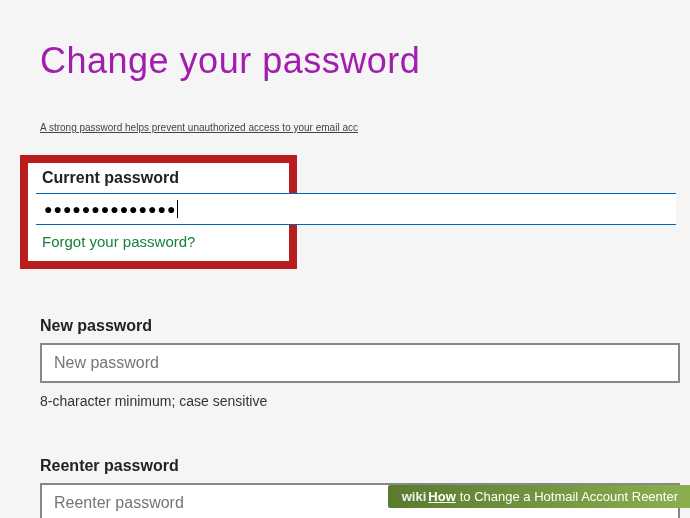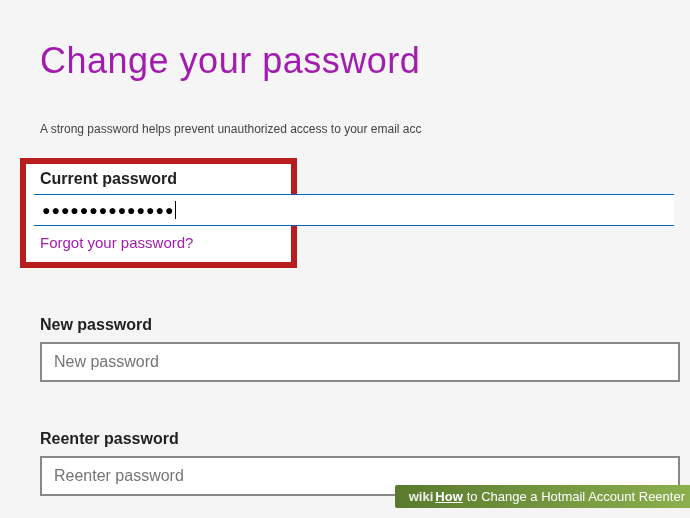--- a/index.html
+++ b/index.html
@@ -13,26 +13,27 @@
       padding: 40px 0 0 40px;
     }
     .page-title {
       font-size: 36px;
       font-weight: 300;
       color: #a21caf;
       margin-bottom: 40px;
       letter-spacing: 0.5px;
     }
     .subtitle {
-      font-size: 12px;
+      font-size: 10px;
       color: #444;
       margin-bottom: 22px;
+      text-decoration: underline;
     }
     .highlight-box {
-      border: 6px solid #b91c1c;
+      border: 8px solid #b91c1c;
       background: #fff;
       width: 277px;
       padding: 6px 14px 10px 14px;
       margin-bottom: 0;
       margin-left: -20px;
     }
     .field-label {
       font-size: 16px;
       font-weight: 600;
       color: #222;
@@ -64,21 +65,21 @@
     }
     .cursor {
       display: inline-block;
       width: 1px;
       height: 18px;
       background: #000;
       margin-left: 1px;
       vertical-align: middle;
     }
     .forgot-link {
-      color: #a21caf;
+      color: #15803d;
       font-size: 15px;
       cursor: pointer;
       display: inline-block;
     }
     .field-group {
       margin-bottom: 18px;
       margin-top: 48px;
     }
     .text-input {
       width: 640px;
@@ -95,21 +96,21 @@
       margin-top: 10px;
       margin-bottom: 18px;
     }
     .wiki-banner {
       position: absolute;
       bottom: 10px;
       right: 0;
       background: linear-gradient(to right, #5a7a2e, #8caf4e);
       color: #fff;
       font-size: 13px;
-      padding: 4px 5px 4px 14px;
+      padding: 4px 12px 4px 14px;
       border-radius: 2px 0 0 2px;
       display: flex;
       align-items: center;
       white-space: nowrap;
     }
     .wiki-logo {
       font-weight: bold;
       margin-right: 2px;
       color: #eee;
     }
@@ -131,20 +132,21 @@
   <div class="current-pwd-input">
     <span class="dots">●●●●●●●●●●●●●●</span>
       <span class="cursor"></span>
   </div>
   <a class="forgot-link">Forgot your password?</a>
 </div>
 
 <div class="field-group">
   <label class="field-label">New password</label>
   <input type="text" class="text-input" placeholder="New password" style="">
+  <p class="hint">8-character minimum; case sensitive</p>
 </div>
 
 <div class="field-group">
   <label class="field-label">Reenter password</label>
   <input type="text" class="text-input" placeholder="Reenter password" style="">
 </div>
 
 <div class="wiki-banner">
   <span class="wiki-logo">wiki</span>
     <span class="wiki-how">How</span>

